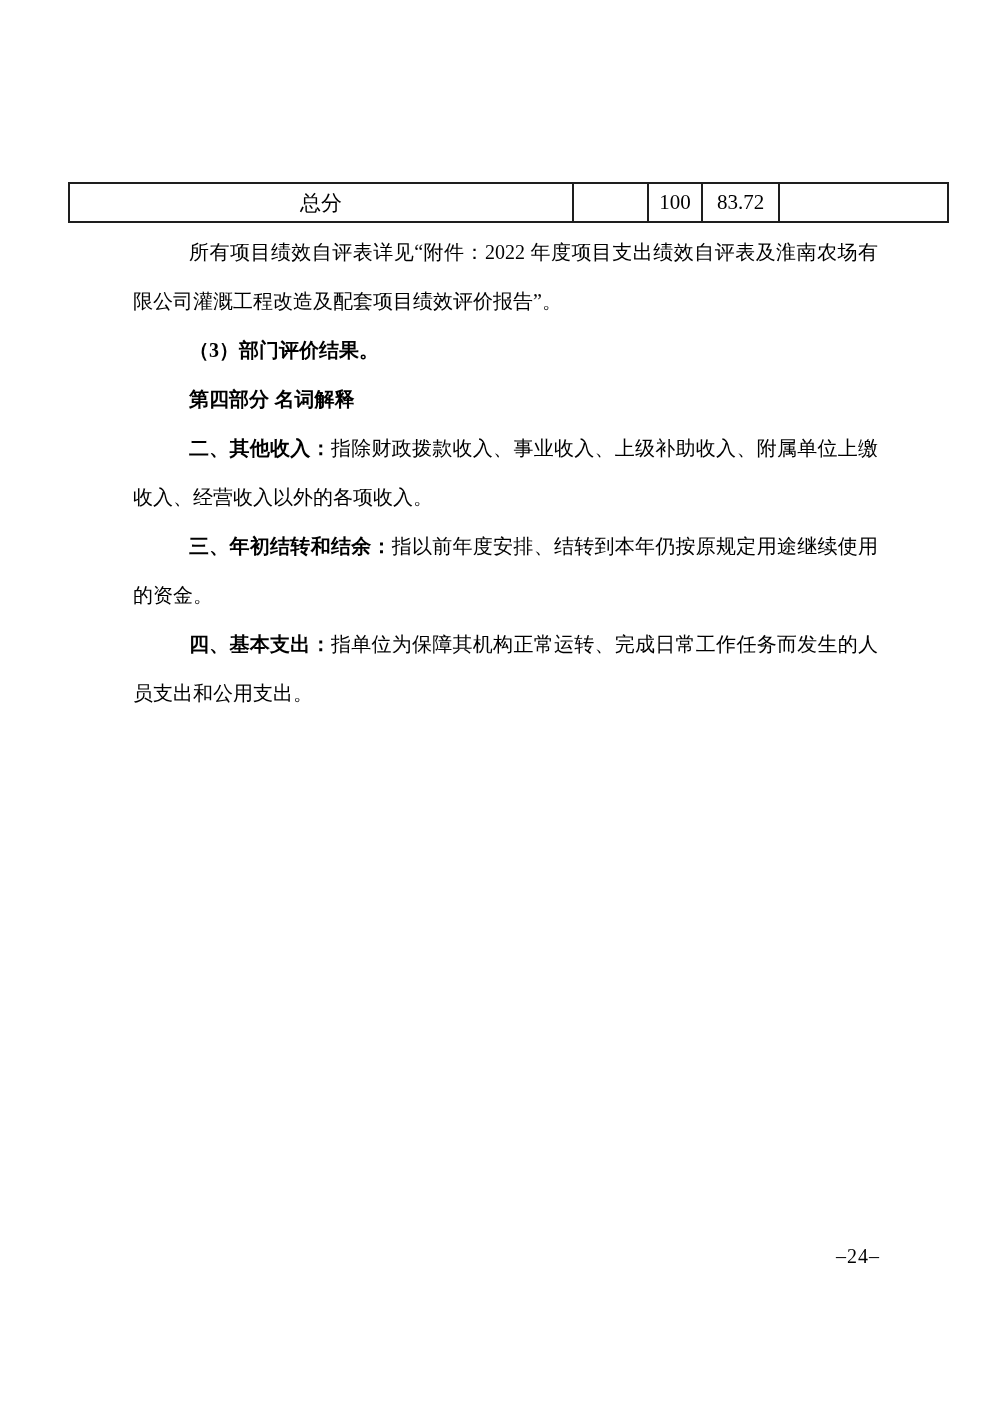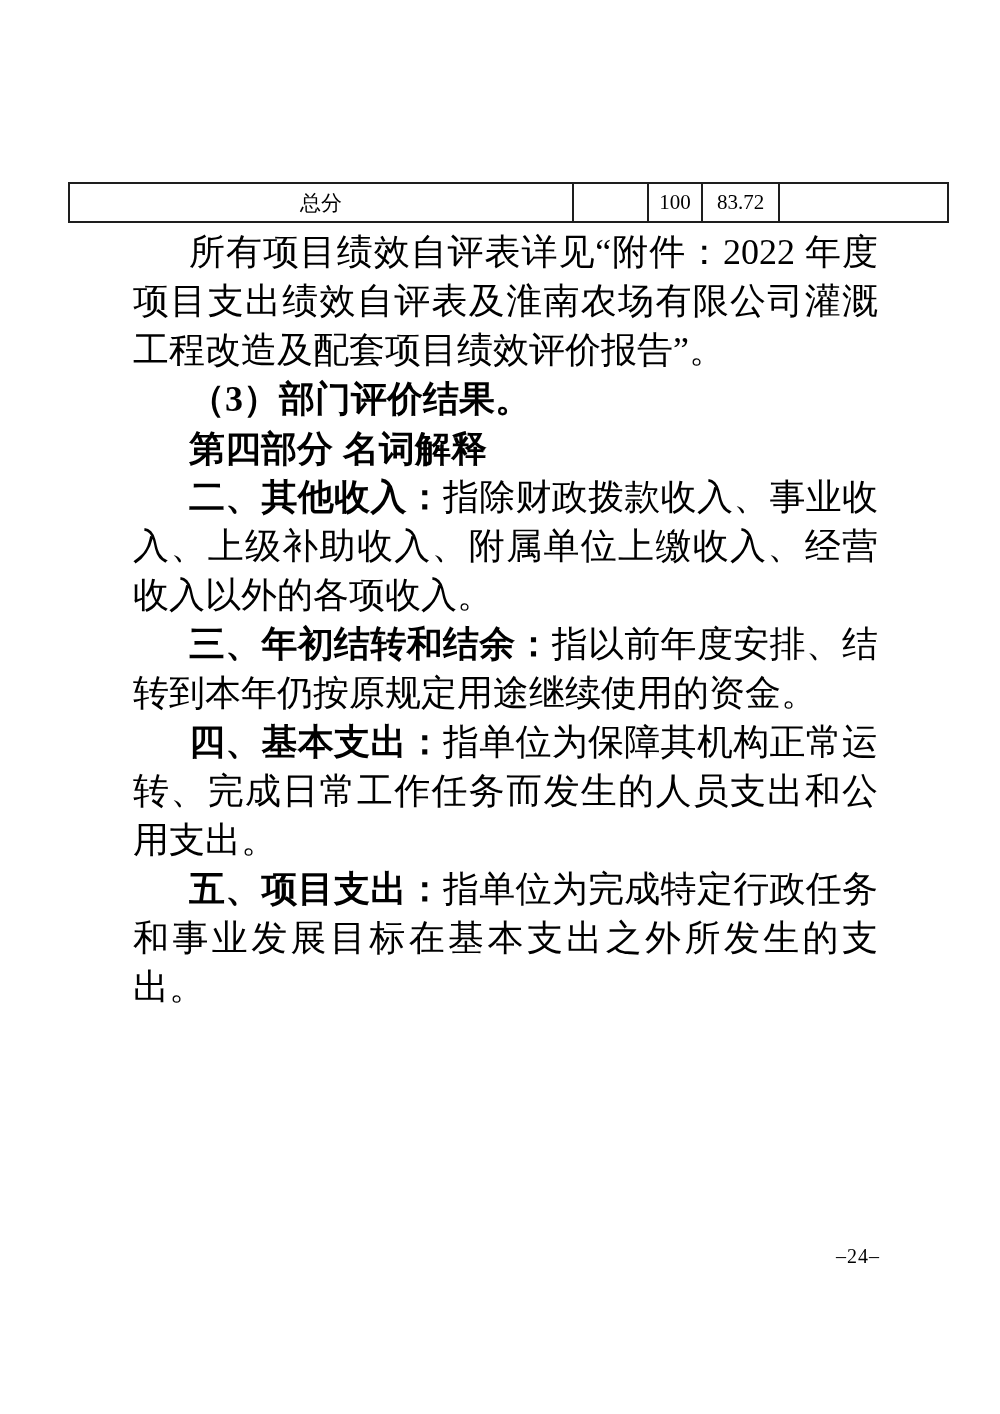--- a/index.html
+++ b/index.html
@@ -40,21 +40,21 @@
   .col-full  { width: 52px;  }
   .col-score { width: 75px;  }
   .col-e     { width: 167px; }
 
   
   .body-text {
     position: absolute;
     left: 133px;
     top: 228px;
     width: 745px;
-    font-size: 36px;
+    font-size: 20px;
     line-height: 49px;
     text-align: justify;
     text-justify: inter-character;
   }
   .body-text p {
     margin: 0;
     text-indent: 56px;
   }
   .heading-serif {
     font-weight: bold;
@@ -101,20 +101,17 @@
 
     <p class="def">
       <b>二、其他收入：</b><span>指除财政拨款收入、事业收入、上级补助收入、附属单位上缴收入、经营收入以外的各项收入。</span>
     </p>
     <p class="def">
       <b>三、年初结转和结余：</b><span>指以前年度安排、结转到本年仍按原规定用途继续使用的资金。</span>
     </p>
     <p class="def">
       <b>四、基本支出：</b><span>指单位为保障其机构正常运转、完成日常工作任务而发生的人员支出和公用支出。</span>
     </p>
-    <p class="def">
-      <b>五、项目支出：</b><span>指单位为完成特定行政任务和事业发展目标在基本支出之外所发生的支出。</span>
-    </p>
   </div>
 
   <div class="page-number">–24–</div>
 
 </div>
 
 </body></html>

